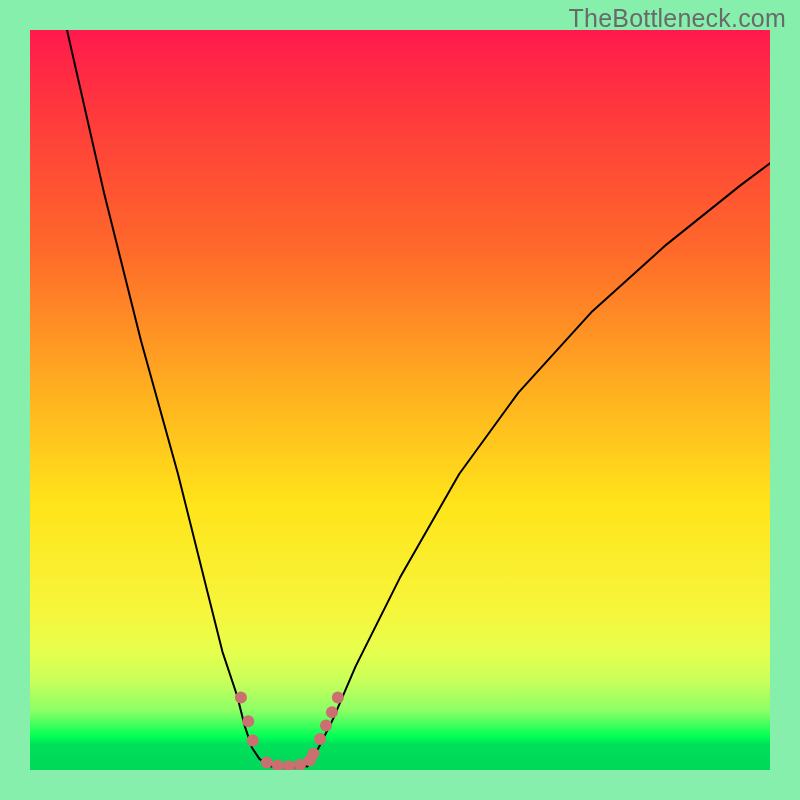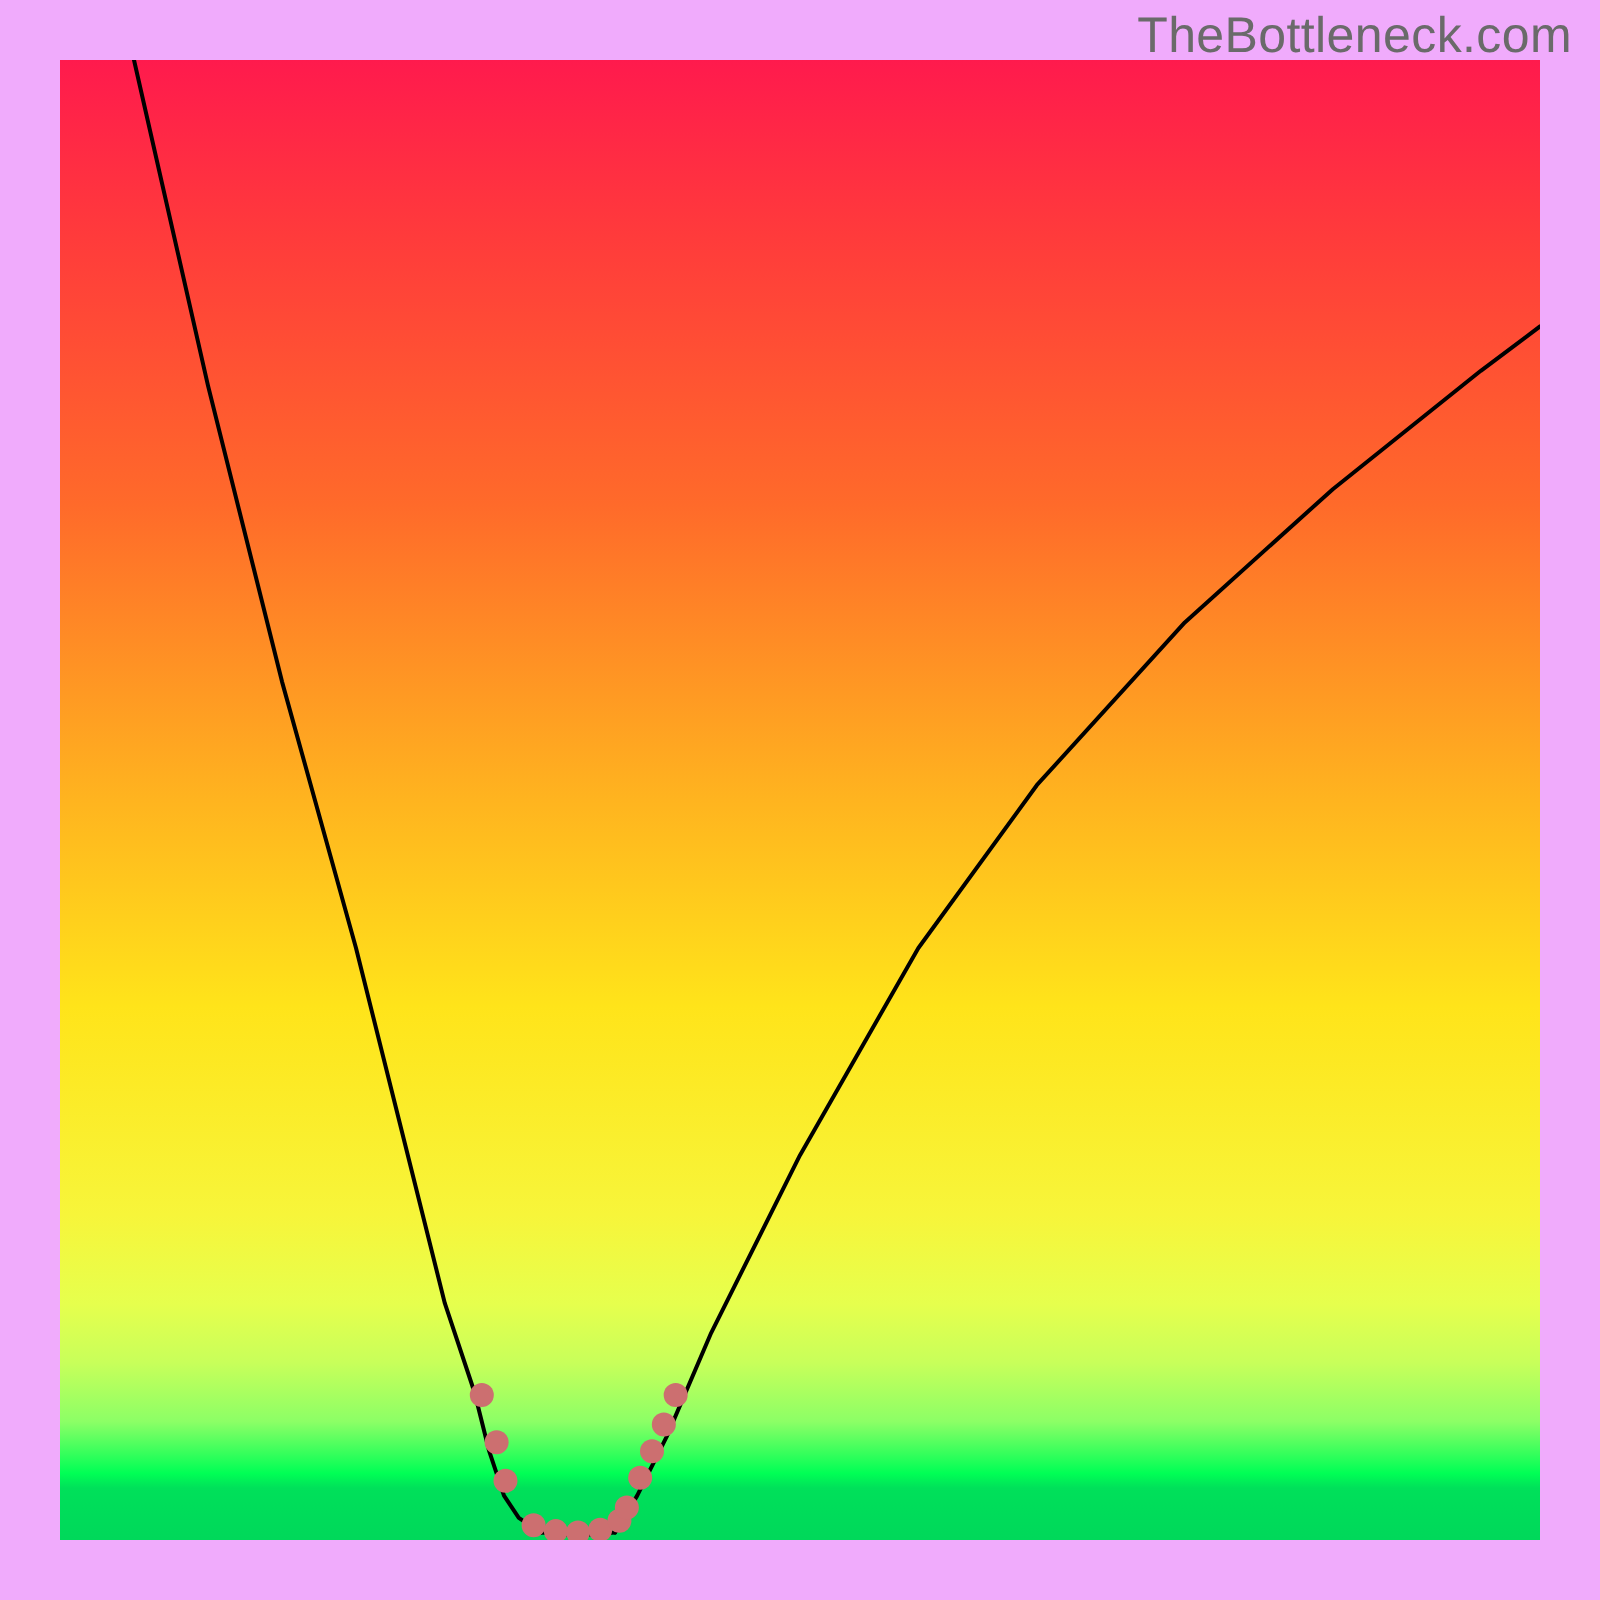--- a/index.html
+++ b/index.html
@@ -8,21 +8,21 @@
     width: 800px;
     height: 800px;
     background: #000;
     font-family: Arial, Helvetica, sans-serif;
     overflow: hidden;
   }
   .outer {
     position: relative;
     width: 800px;
     height: 800px;
-    background: #f0abfc;
+    background: #86efac;
   }
   .plot-area {
     position: absolute;
     left: 30px;
     top: 30px;
     width: 740px;
     height: 740px;
     
     background: linear-gradient(to bottom,
       #ff1a4d 0%,

